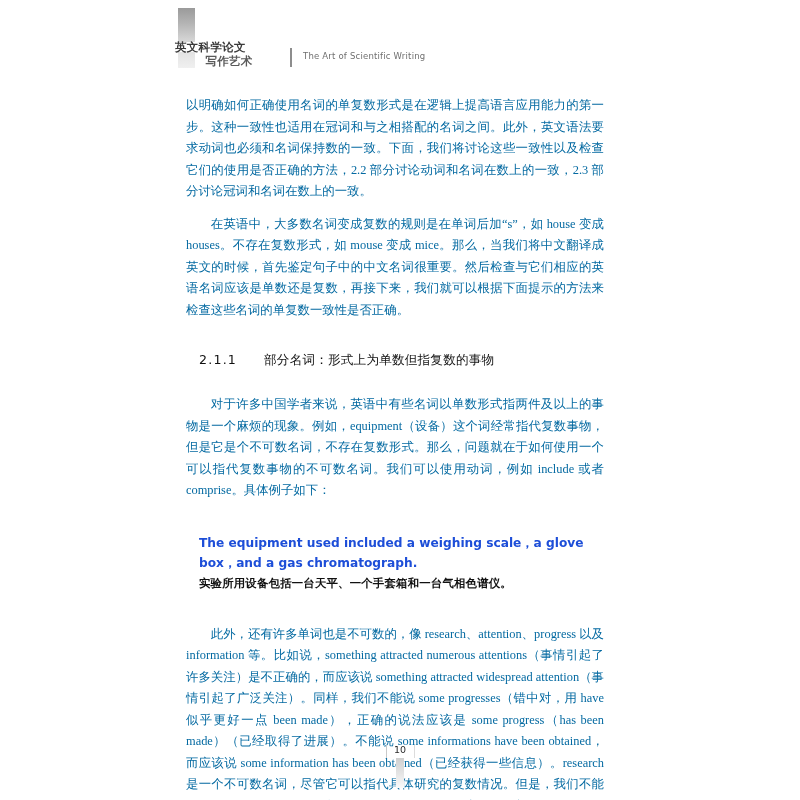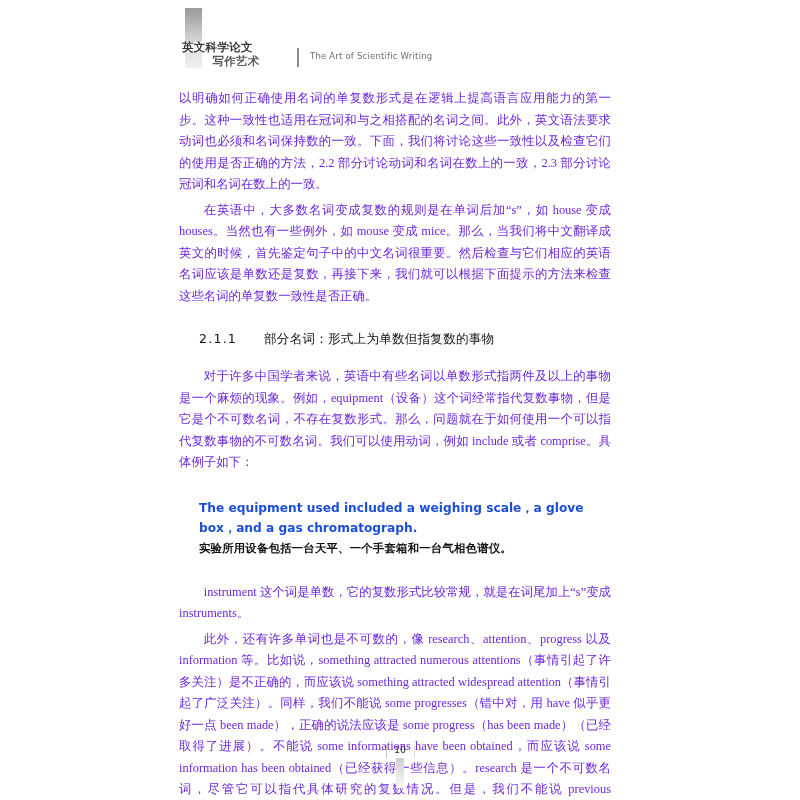--- a/index.html
+++ b/index.html
@@ -17,21 +17,20 @@
     color: #1a1a1a;
   }
 
   
   .runhead {
     position: absolute;
     left: 175px;
     top: 8px;
     width: 440px;
     height: 62px;
-    margin-left: 7px;
   }
   .runhead-bar-top {
     position: absolute;
     left: 3px;
     top: 0px;
     width: 17px;
     height: 34px;
     background: linear-gradient(to bottom, #9a9a9a 0%, #b4b4b4 45%, #d8d8d8 100%);
   }
   .runhead-bar-bottom {
@@ -77,27 +76,27 @@
 
   
   .col {
     position: absolute;
     left: 175px;
     top: 84px;
     width: 440px;
   }
 
   p.body {
-    margin: 4px;
+    margin: 11px;
     font-family: "Liberation Serif", "DejaVu Serif", serif;
     font-size: 12.4px;
     line-height: 21.5px;
     text-align: justify;
     text-justify: inter-ideograph;
-    color: #6d28d9;
+    color: #0369a1;
   }
   p.indent { text-indent: 2em; }
   .gap-md { height: 14px; }
   .gap-lg { height: 20px; }
 
   h3.section {
     margin: 0;
     font-family: "DejaVu Sans", "Liberation Sans", sans-serif;
     font-size: 12.6px;
     font-weight: normal;
@@ -184,42 +183,41 @@
       <span class="l2">写作艺术</span>
     </div>
     <div class="runhead-rule"></div>
     <div class="runhead-en">The Art of Scientific Writing</div>
   </div>
 
   <div class="col">
 
     <p class="body">以明确如何正确使用名词的单复数形式是在逻辑上提高语言应用能力的第一步。这种一致性也适用在冠词和与之相搭配的名词之间。此外，英文语法要求动词也必须和名词保持数的一致。下面，我们将讨论这些一致性以及检查它们的使用是否正确的方法，2.2 部分讨论动词和名词在数上的一致，2.3 部分讨论冠词和名词在数上的一致。</p>
 
-    <p class="body indent">在英语中，大多数名词变成复数的规则是在单词后加“s”，如 house 变成 houses。当然也有一些例外，如 mouse 变成 mice。那么，当我们将中文翻译成英文的时候，首先鉴定句子中的中文名词很重要。然后检查与它们相应的英语名词应该是单数还是复数，再接下来，我们就可以根据下面提示的方法来检查这些名词的单复数一致性是否正确。</p>
+    <p class="body indent">在英语中，大多数名词变成复数的规则是在单词后加“s”，如 house 变成 houses。不存在复数形式，如 mouse 变成 mice。那么，当我们将中文翻译成英文的时候，首先鉴定句子中的中文名词很重要。然后检查与它们相应的英语名词应该是单数还是复数，再接下来，我们就可以根据下面提示的方法来检查这些名词的单复数一致性是否正确。</p>
 
     <div class="gap-lg"></div>
 
     <h3 class="section">
       <span class="num">2.1.1</span><span>部分名词：形式上为单数但指复数的事物</span>
     </h3>
 
     <div class="gap-md"></div>
 
     <p class="body indent">对于许多中国学者来说，英语中有些名词以单数形式指两件及以上的事物是一个麻烦的现象。例如，equipment（设备）这个词经常指代复数事物，但是它是个不可数名词，不存在复数形式。那么，问题就在于如何使用一个可以指代复数事物的不可数名词。我们可以使用动词，例如 include 或者 comprise。具体例子如下：</p>
 
     <div class="gap-lg"></div>
 
     <div class="example">
       <p class="en">The equipment used included a weighing scale，a glove box，and a gas chromatograph.</p>
       <p class="cn">实验所用设备包括一台天平、一个手套箱和一台气相色谱仪。</p>
     </div>
 
     <div class="gap-lg"></div>
 
-    <p class="body indent">instrument 这个词是单数，它的复数形式比较常规，就是在词尾加上“s”变成 instruments。</p>
 
     <p class="body indent">此外，还有许多单词也是不可数的，像 research、attention、progress 以及 information 等。比如说，something attracted numerous attentions（事情引起了许多关注）是不正确的，而应该说 something attracted widespread attention（事情引起了广泛关注）。同样，我们不能说 some progresses（错中对，用 have 似乎更好一点 been made），正确的说法应该是 some progress（has been made）（已经取得了进展）。不能说 some informations have been obtained，而应该说 some information has been obtained（已经获得一些信息）。research 是一个不可数名词，尽管它可以指代具体研究的复数情况。但是，我们不能说 previous researches，而必须说 previous research（此前的研究）。例如：</p>
 
     <div class="gap-lg"></div>
 
   </div>
 
   <div class="folio">
     <div class="folio-tick-l"></div>
     <div class="folio-tick-r"></div>

